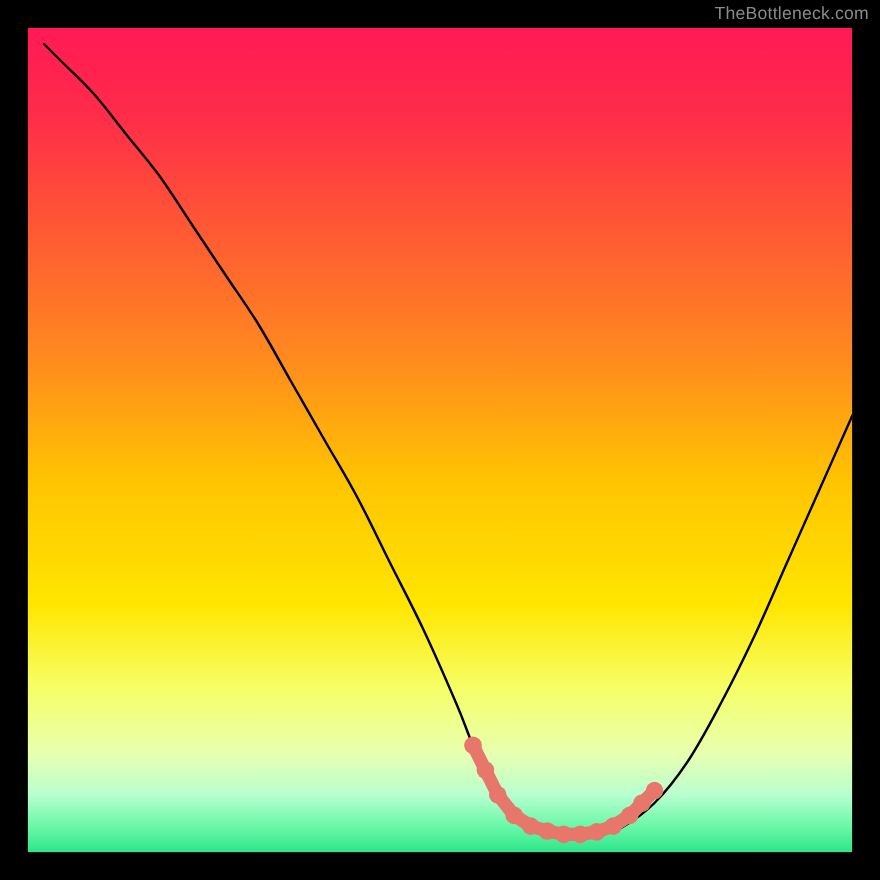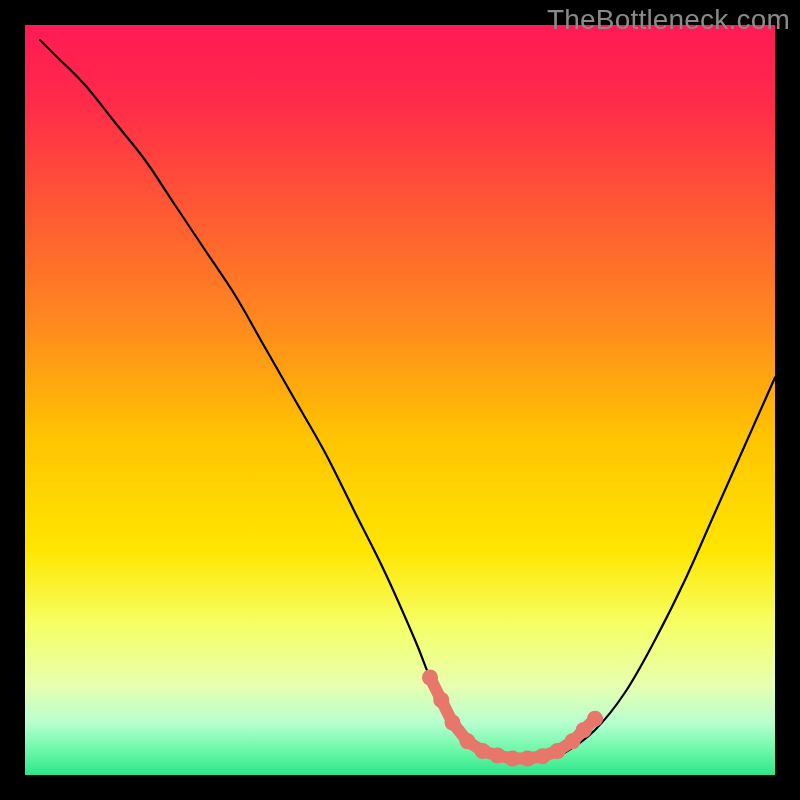--- a/index.html
+++ b/index.html
@@ -24,21 +24,21 @@
     top: 25px;
     width: 750px;
     height: 750px;
     overflow: hidden;
   }
   .watermark {
     position: absolute;
     top: 4px;
     right: 10px;
     font-family: Arial, Helvetica, sans-serif;
-    font-size: 28px;
+    font-size: 16px;
     color: #8a8a8a;
     font-weight: 500;
     letter-spacing: 0.2px;
   }
   svg {
     display: block;
   }
 </style>
 </head>
 <body>

